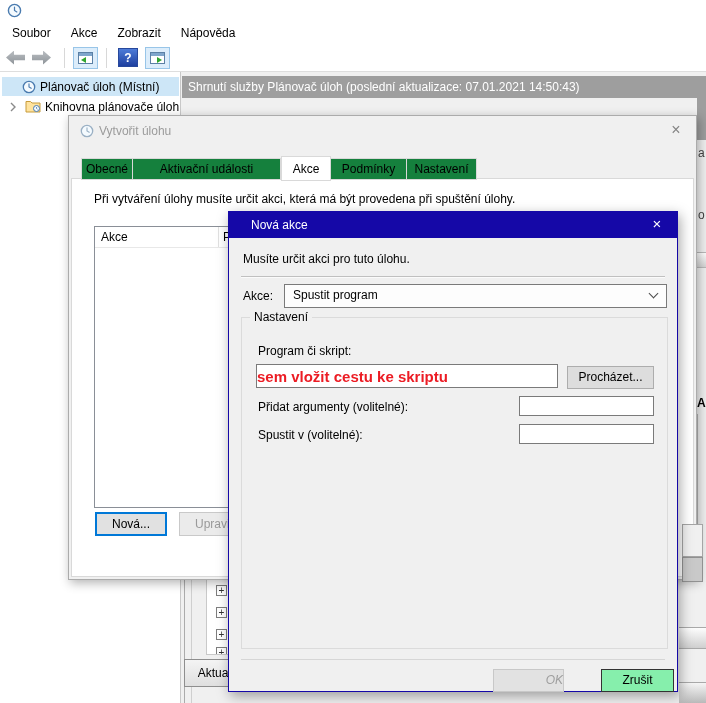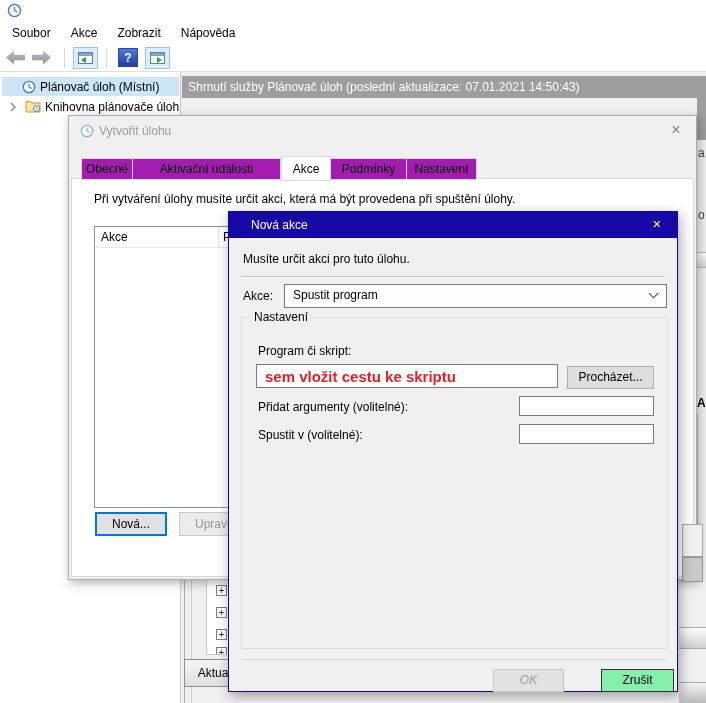--- a/index.html
+++ b/index.html
@@ -66,21 +66,21 @@
            background:linear-gradient(#F5F5F5,#B9B9B9); border-top:1px solid #A9A9A9; }
 
   
   .dlg1 { position:absolute; left:68px; top:115px; width:629px; height:465px; background:#F0F0F0;
           border:1px solid #ABABAB; box-shadow:2px 3px 10px rgba(0,0,0,.3); z-index:10; }
   .dlg1-icon { position:absolute; left:11px; top:8px; }
   .dlg1-title { position:absolute; left:30px; top:8px; color:#9B9B9B; }
   .dlg1-close { position:absolute; right:6px; top:3px; width:28px; height:22px; text-align:center;
                 line-height:22px; font-size:16px; color:#858585; }
   .tabs { position:absolute; left:12px; top:40px; display:flex; align-items:flex-end; z-index:3; }
-  .tab { height:22px; line-height:21px; text-align:center; background:#a21caf;
+  .tab { height:22px; line-height:21px; text-align:center; background:#15803d;
          border:1px solid #D9D9D9; border-left:none; }
   .tab:first-child { border-left:1px solid #D9D9D9; }
   .tab.active { height:25px; line-height:24px; background:#fff; border:1px solid #D9D9D9;
                 margin-bottom:-1px; z-index:2; position:relative; }
   .tw0{width:52px}.tw1{width:148px}.tw2{width:50px}.tw3{width:76px}.tw4{width:70px}
   .page { position:absolute; left:2px; top:62px; right:2px; bottom:2px; background:#fff;
           border:1px solid #D9D9D9; }
   .instr1 { position:absolute; left:22px; top:13px; }
   .listbox { position:absolute; left:22px; top:47px; width:572px; height:282px; background:#fff;
              border:1px solid #8A8F97; }
@@ -108,33 +108,33 @@
           border-bottom:1px solid #FBFBFB; }
   .act-label { position:absolute; left:14px; top:77px; }
   .combo { position:absolute; left:55px; top:72px; width:383px; height:24px; background:#FDFDFD;
            border:1px solid #7A7A7A; line-height:20px; padding-left:8px; }
   .combo-chev { position:absolute; right:9px; top:5px; width:7px; height:7px;
                 border-right:1.5px solid #4A4A4A; border-bottom:1.5px solid #4A4A4A; transform:rotate(45deg); }
   .group { position:absolute; left:12px; top:105px; width:427px; height:332px; border:1px solid #DBDBDB; }
   .group-label { position:absolute; left:8px; top:-8px; background:#F0F0F0; padding:0 4px; }
   .prog-label { position:absolute; left:16px; top:26px; }
   .prog-input { position:absolute; left:14px; top:46px; width:302px; height:24px; border:1px solid #7A7A7A;
-                background:#fff; padding-left:8px; font-family:"Liberation Sans", sans-serif;
+                background:#fff; font-family:"Liberation Sans", sans-serif;
                 font-size:15px; font-weight:bold; color:#EC1C24; }
   .btn-browse { position:absolute; left:325px; top:48px; width:87px; height:23px; background:#DDDDDD;
                 border:1px solid #ADADAD; text-align:center; line-height:21px; }
   .args-label { position:absolute; left:16px; top:82px; }
   .args-input { position:absolute; left:277px; top:78px; width:135px; height:20px; border:1px solid #7A7A7A;
                 background:#fff; padding-left:5px; font-family:"Liberation Sans", sans-serif; font-size:12px; }
   .start-label { position:absolute; left:16px; top:110px; }
   .start-input { position:absolute; left:277px; top:106px; width:135px; height:20px; border:1px solid #7A7A7A;
                  background:#fff; padding-left:5px; font-family:"Liberation Sans", sans-serif; font-size:12px; }
   .sep2 { position:absolute; left:12px; right:12px; top:447px; border-top:1px solid #D6D6D6; }
   .btn-ok { position:absolute; left:264px; top:457px; width:71px; height:23px; background:#E2E2E2;
-            border:1px solid #C8C8C8; color:#9E9E9E; text-align:center; line-height:21px;font-style:italic; }
+            border:1px solid #C8C8C8; color:#9E9E9E; text-align:right; line-height:21px;font-style:italic; }
   .btn-cancel { position:absolute; left:372px; top:457px; width:73px; height:23px; background:#86efac;
                 border:1px solid #333; text-align:center; line-height:21px; }
 </style>
 </head>
 <body>
 
 <div class="screen">
 
   <div class="titlebar">
     <span class="app-icon"><svg width="15" height="15" viewBox="0 0 16 16">

